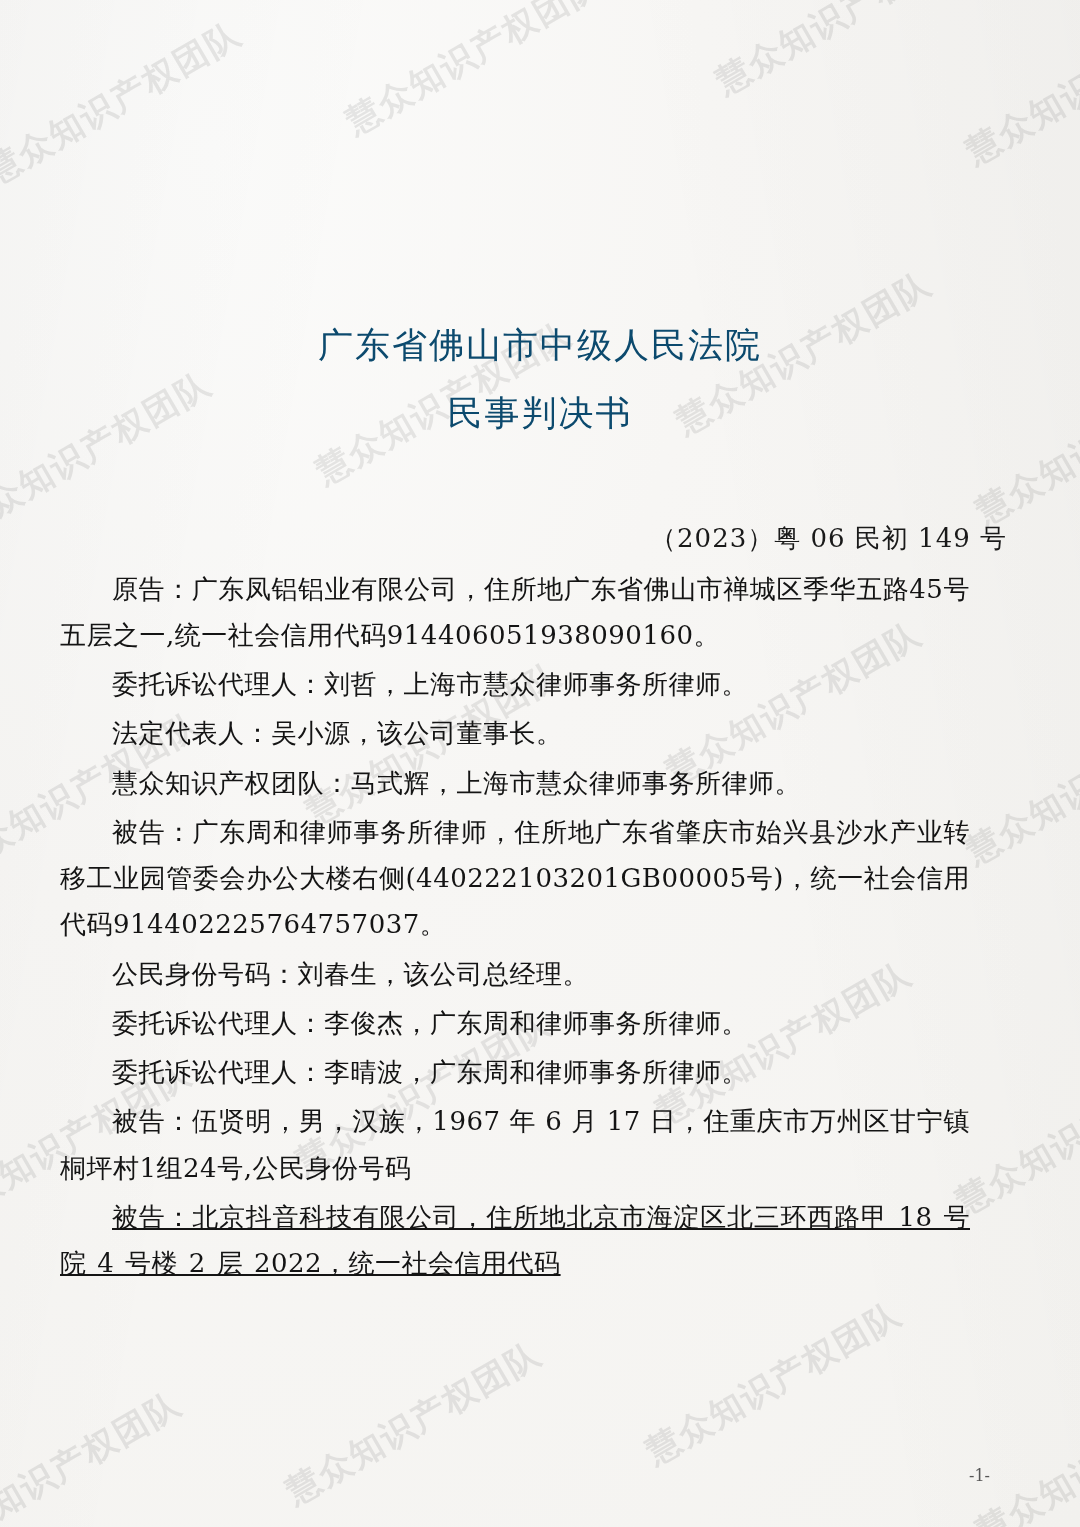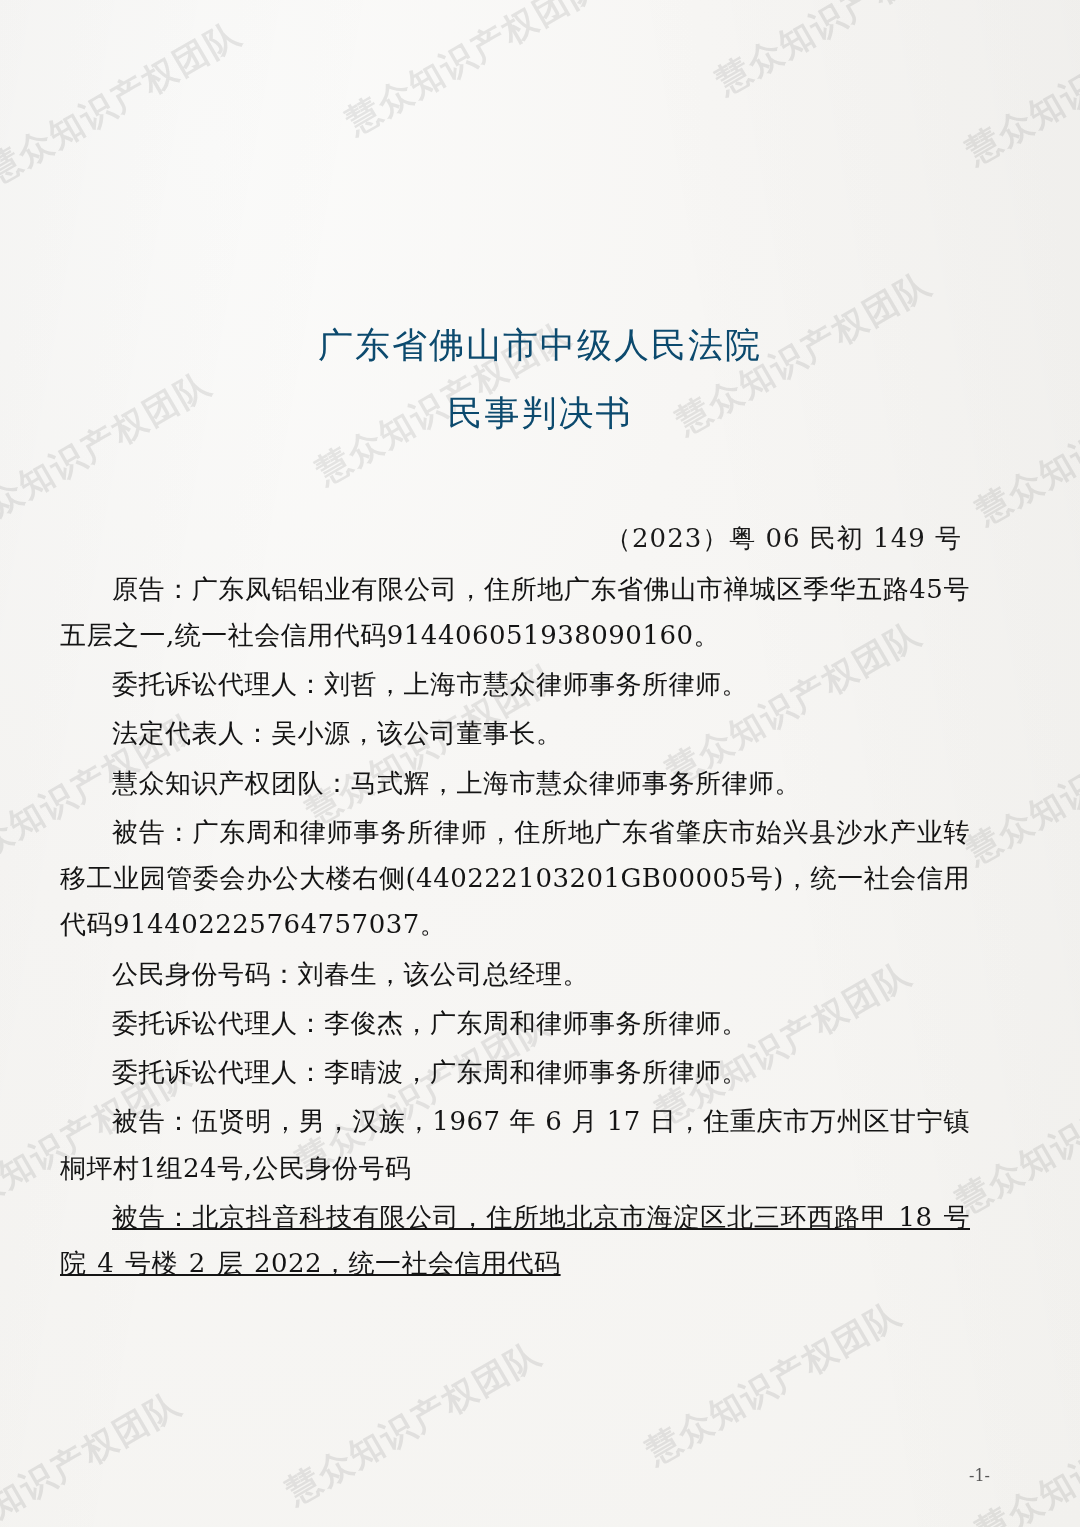--- a/index.html
+++ b/index.html
@@ -72,21 +72,21 @@
     color: #0c4a6e;
     line-height: 1.55;
   }
   .doc-title-sub {
     margin-top: 14px;
   }
 
   .case-no {
     margin-top: 80px;
     text-align: right;
-    padding-right: 118px;
+    padding-right: 73px;
     font-size: 26px;
     letter-spacing: 1px;
     color: #1a1a1a;
   }
 
   .body-text {
     margin-top: 10px;
     padding: 0 110px 0 60px;
     color: #141414;
   }

